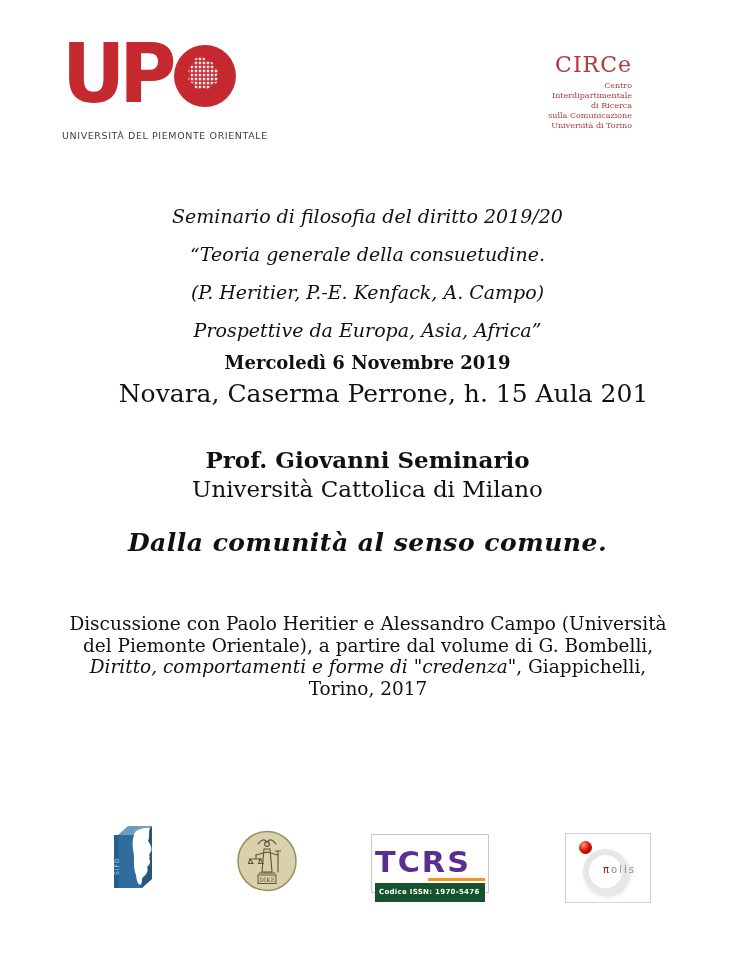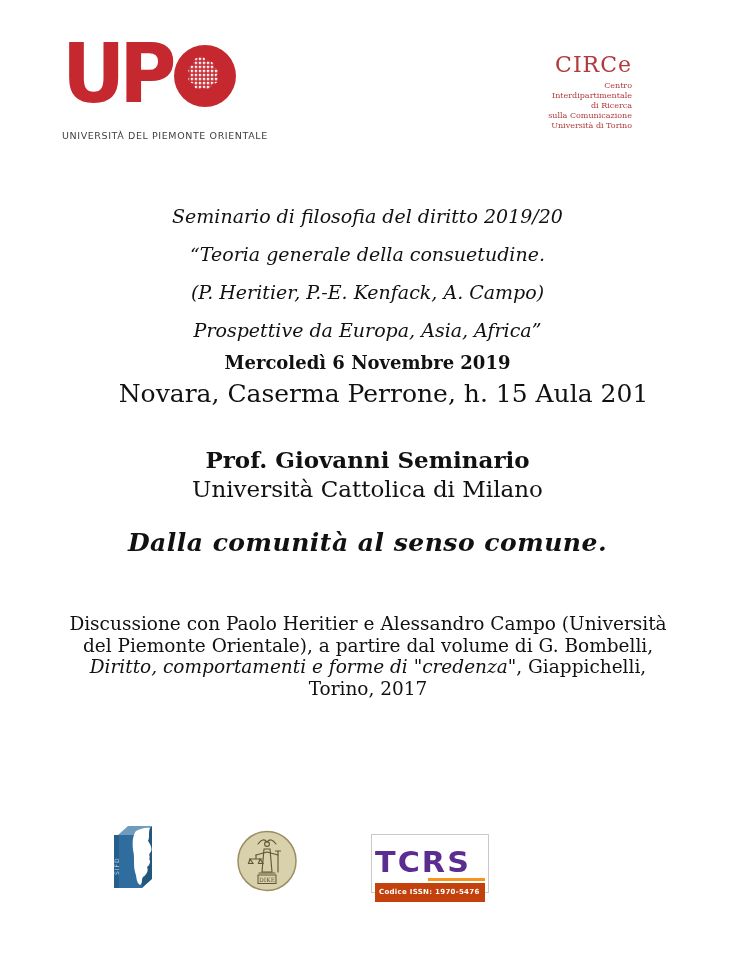--- a/index.html
+++ b/index.html
@@ -48,21 +48,21 @@
   
   .logo-sifd{position:absolute;left:106px;top:823px;width:52px;height:70px;}
   .logo-seal{position:absolute;left:236px;top:830px;width:62px;height:62px;}
 
   .logo-tcrs{position:absolute;left:371px;top:834px;width:118px;height:59px;
     border:1px solid #c9c9c9;background:#ffffff;box-sizing:border-box;padding:12px 3px;}
   .tcrs-title{font-family:"DejaVu Sans", sans-serif;font-weight:bold;font-size:29px;
     line-height:31px;letter-spacing:2px;color:#5b2d90;transform:scaleX(1.04);
     transform-origin:left;white-space:nowrap;}
   .tcrs-underline{height:3px;width:52%;margin-left:48%;background:#f7941e;}
-  .tcrs-bar{margin-top:2px;height:19px;background:#c2410c;color:#ffffff;
+  .tcrs-bar{margin-top:2px;height:19px;background:#14532d;color:#ffffff;
     font-family:"DejaVu Sans", sans-serif;font-weight:bold;font-size:7px;
     line-height:19px;padding-left:4px;letter-spacing:0.3px;}
 
   .logo-polis{position:absolute;left:565px;top:833px;width:86px;height:70px;
     border:1px solid #d4d4d4;background:#ffffff;box-sizing:border-box;}
   .polis-ball{position:absolute;left:13px;top:7px;width:13px;height:13px;border-radius:50%;
     background:radial-gradient(circle at 35% 30%, #ff9a8a, #e01400 45%, #7d0000 95%);}
   .polis-ring{position:absolute;left:17px;top:15px;width:33px;height:33px;border-radius:50%;
     border:6px solid #e7e7e7;box-shadow:2px 3px 4px rgba(0,0,0,0.13), inset 0 0 2px #ffffff;}
   .polis-label{position:absolute;left:37px;top:30px;font-family:"DejaVu Sans", sans-serif;
@@ -159,14 +159,21 @@
   </div>
 
   <div class="logo-tcrs">
     <div class="tcrs-title">TCRS</div>
     <div class="tcrs-underline"></div>
     <div class="tcrs-bar">
       <span>Codice ISSN: 1970-5476</span>
     </div>
   </div>
 
+  <div class="logo-polis">
+    <div class="polis-ball"></div>
+    <div class="polis-ring"></div>
+    <div class="polis-label">
+      <span class="pi">π</span><span class="rest">olis</span>
+    </div>
+  </div>
 
 </div>
 
 </body></html>

